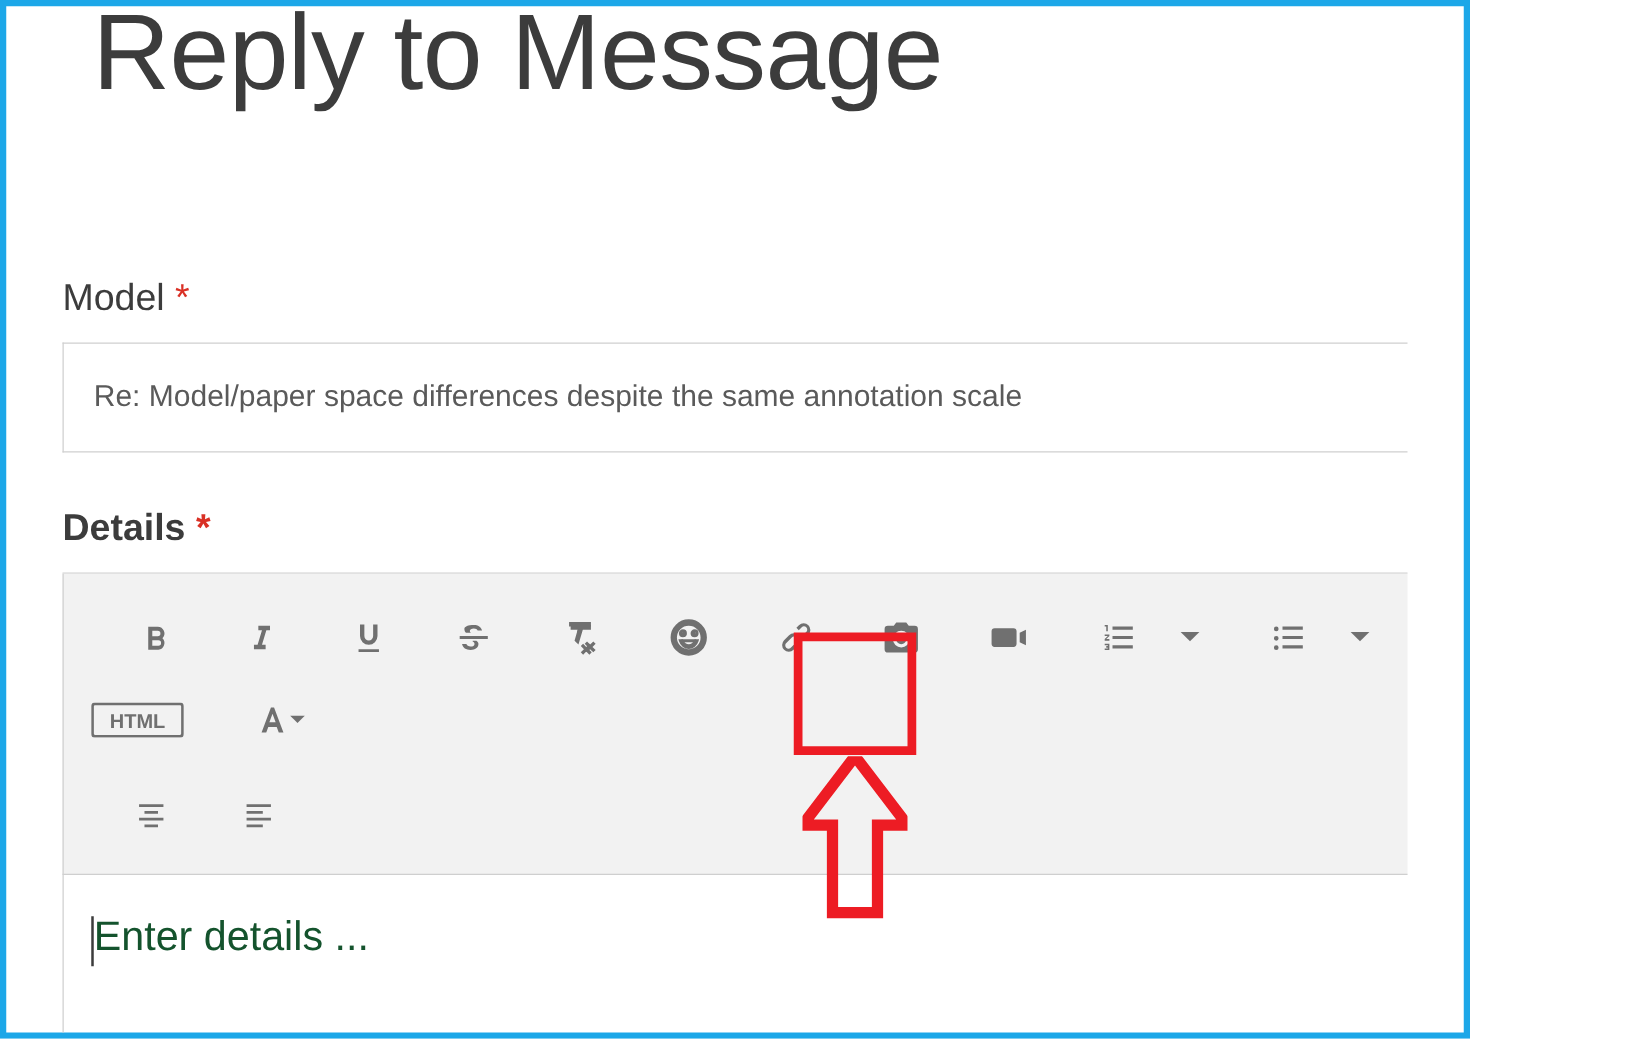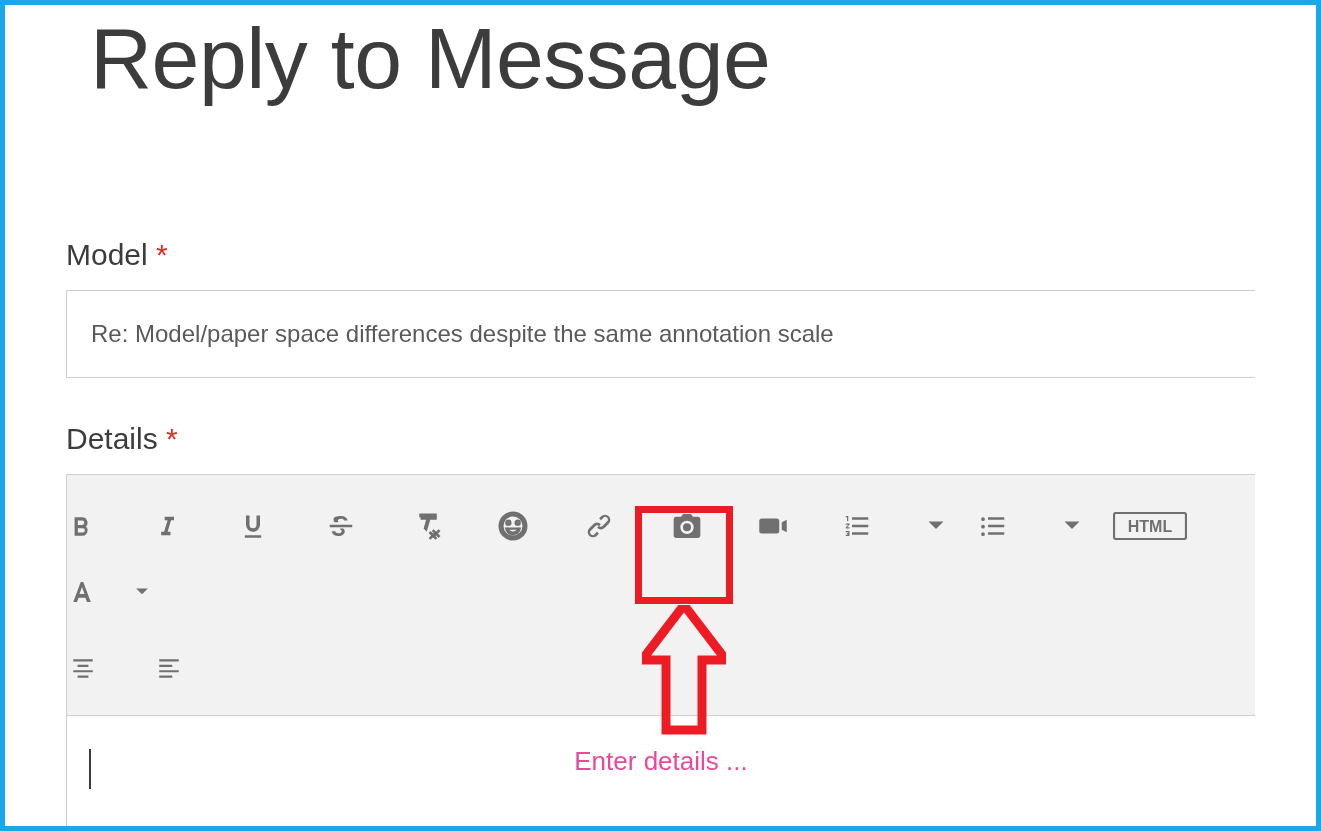--- a/index.html
+++ b/index.html
@@ -1,21 +1,21 @@
 <!DOCTYPE html>
 <html><head>
 <meta charset="utf-8">
 <style>
   * { box-sizing: border-box; margin: 0; padding: 0; }
   html, body { width: 1321px; height: 831px; font-family: Arial, Helvetica, sans-serif; background: #fff; }
   .frame {
-    width: 1321px;
+    width: 1176px;
     height: 831px;
     border: 5px solid #1CA7E8;
-    padding: 16px;
+    padding: 0;
     position: relative;
     overflow: hidden;
   }
   .content {
     padding: 0 45px 0 45px;
   }
   h1.page-title {
     font-size: 86px;
     font-weight: 300;
     color: #3c3c3c;
@@ -24,21 +24,21 @@
     margin-left: 24px;
   }
   .field-label {
     font-size: 30px;
     color: #3c3c3c;
     margin-top: 130px;
     margin-bottom: 18px;
     margin-left: 0;
     font-weight: 400;
   }
-  .field-label.details { margin-top: 44px; }
+  .field-label.details { margin-top: 44px; font-weight: bold; }
   .req { color: #d93025; }
   .title-input {
     width: 100%;
     height: 88px;
     border: 1px solid #cfcfcf;
     border-right: none;
     font-size: 24px;
     color: #5a5a5a;
     padding: 0 24px;
     background: #fff;
@@ -57,21 +57,21 @@
     display: flex;
     flex-wrap: wrap;
     align-items: center;
     gap: 0;
   }
   .tbtn {
     width: 86px;
     height: 66px;
     display: flex;
     align-items: center;
-    justify-content: flex-start;
+    justify-content: flex-end;
     cursor: pointer;
   }
   .tbtn.narrow { width: 50px; }
   .tbtn svg { fill: #707070; }
   .row-break { flex-basis: 100%; height: 10px; }
   .highlight-box {
     position: absolute;
     border: 7px solid #ED1C24;
     width: 98px;
     height: 98px;
@@ -86,24 +86,23 @@
     top: 600px;
     pointer-events: none;
     z-index: 5;
   }
   .editor-body {
     border-left: 1px solid #cfcfcf;
     min-height: 140px;
     padding: 30px 24px 0 24px;
   }
   .editor-placeholder {
-    font-size: 26px;
-    color: #ec4899;
+    font-size: 33px;
+    color: #14532d;
     position: relative;
-    text-align: center;
   }
   .cursor {
     position: absolute;
     left: -2px;
     top: 3px;
     width: 2px;
     height: 40px;
     background: #3c3c3c;
   }
 </style>

